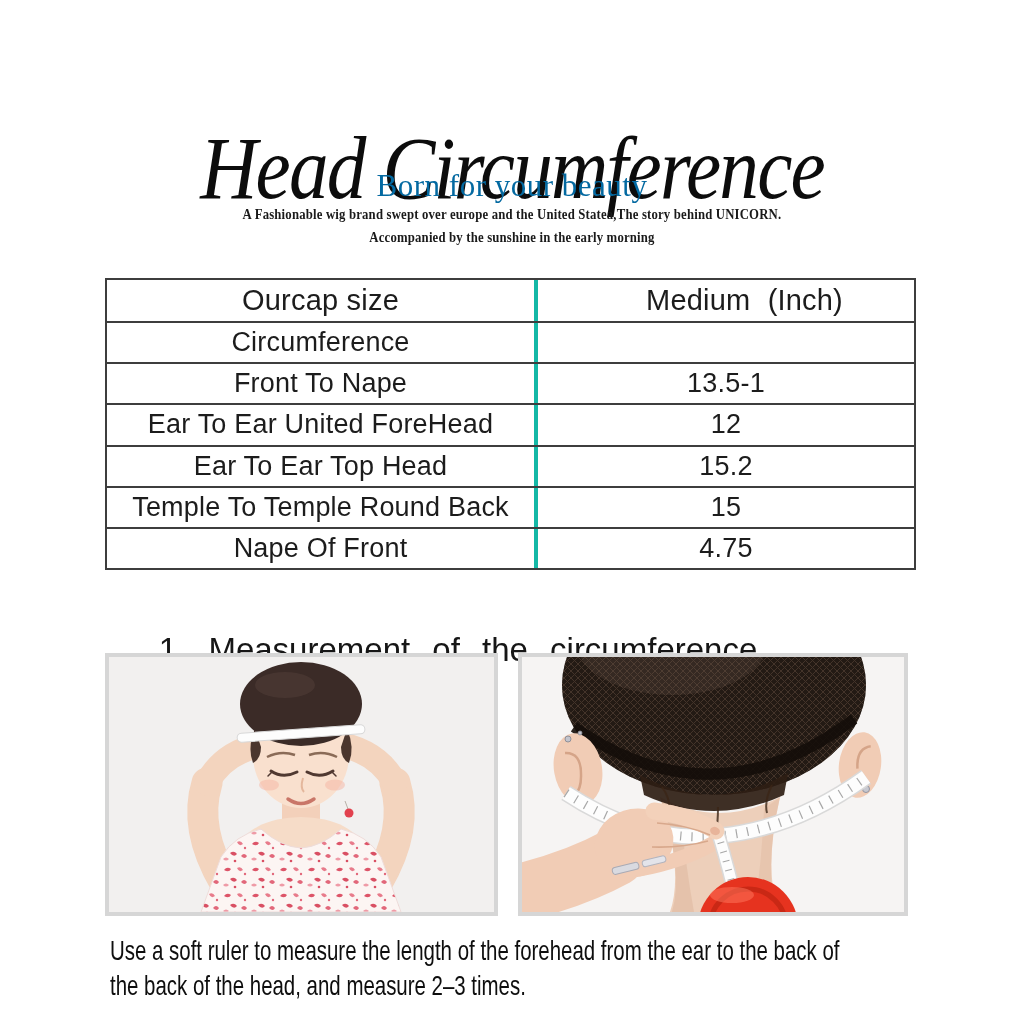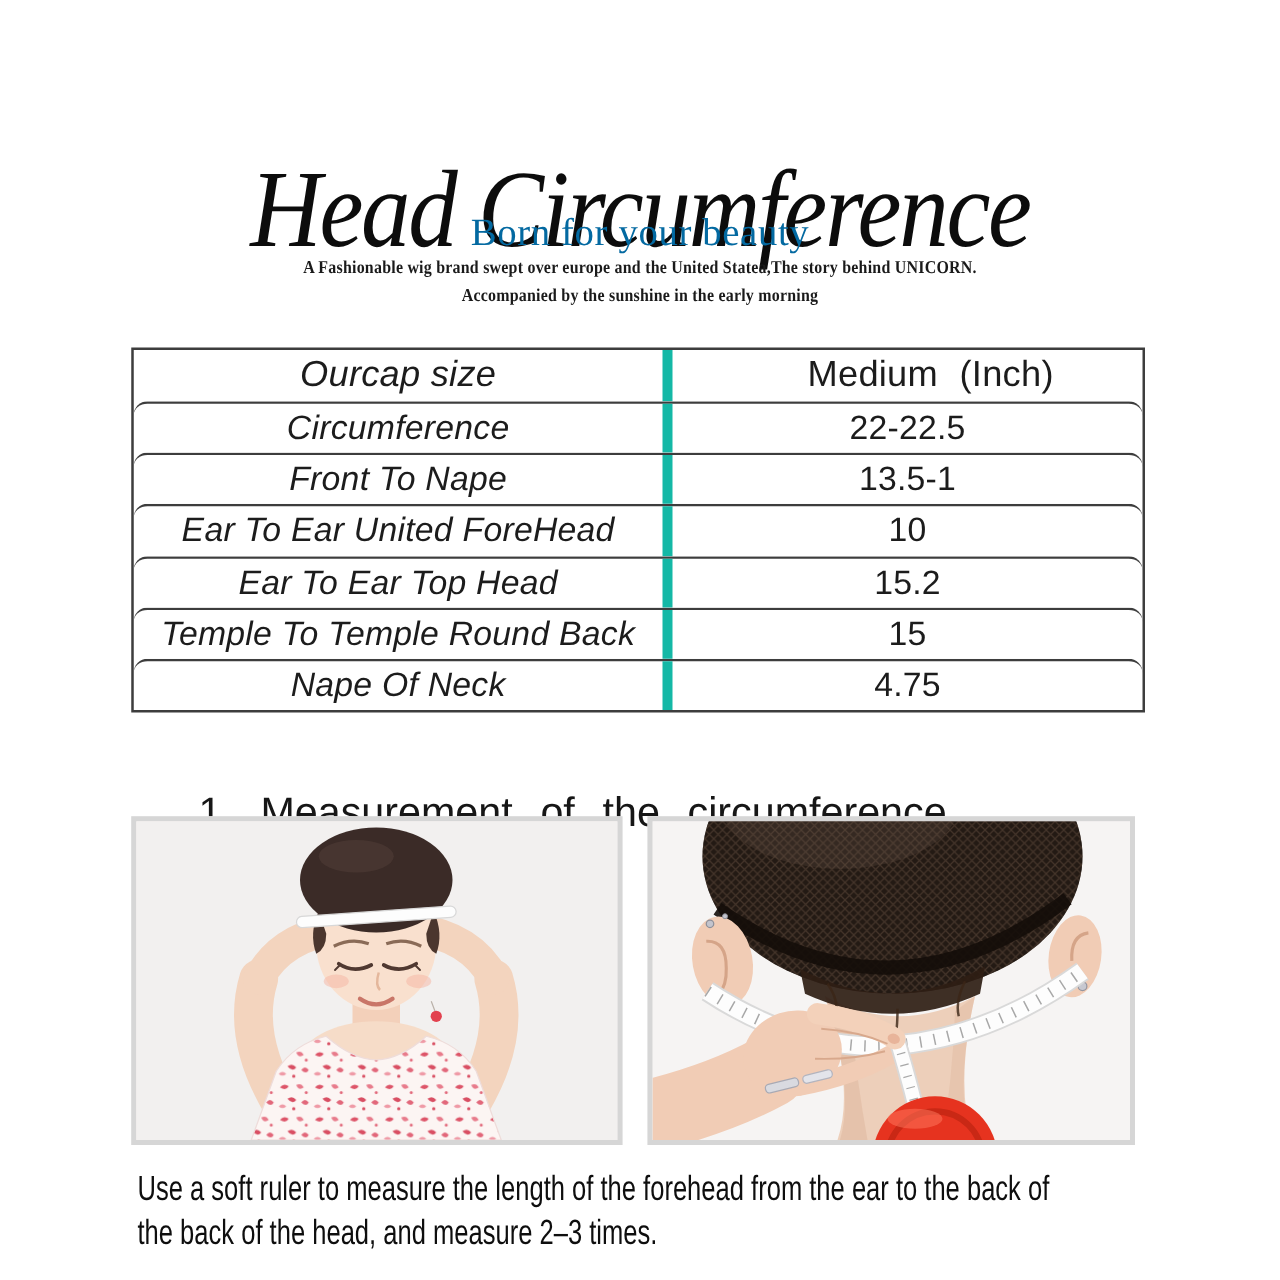--- a/index.html
+++ b/index.html
@@ -26,26 +26,26 @@
   }
   .tagline-1{top:206px;}
   .tagline-2{top:229px;}
   
   .size-table{
     position:absolute;left:105px;top:278px;width:811px;height:292px;
     display:grid;grid-template-rows:repeat(7,1fr);
     border:2px solid #3d3d3d;box-sizing:border-box;background:#fff;
   }
   .tr{display:grid;grid-template-columns:431px 1fr;}
-  .tr + .tr{border-top:2px solid #3d3d3d;border-radius:11px;}
+  .tr + .tr{border-top:2px solid #3d3d3d;}
   .td{
     display:flex;align-items:center;justify-content:center;
     font-size:27px;color:#1c1c1c;letter-spacing:0.2px;
   }
-  .td.label{border-right:8px solid #14b8a6;font-style:italic;}
+  .td.label{border-right:4px solid #14b8a6;}
   .tr.thead .td{font-size:29px;}
   .tr.thead .td.value{word-spacing:9px;margin-left:37px;}
   
   .section-heading{
     position:absolute;top:604px;left:0;width:916px;text-align:center;
     font-size:33px;font-weight:500;color:#161616;word-spacing:13px;
     letter-spacing:0px;
   }
   
   .photo{
@@ -72,40 +72,39 @@
   <div class="tagline tagline-1">A Fashionable wig brand swept over europe and the United Statea,The story behind UNICORN.</div>
   <div class="tagline tagline-2">Accompanied by the sunshine in the early morning</div>
 
   <div class="size-table">
     <div class="tr thead">
       <div class="td label">Ourcap size</div>
       <div class="td value">Medium (Inch)</div>
     </div>
     <div class="tr">
       <div class="td label">Circumference</div>
-      <div class="td value">22-22.5</div>
     </div>
     <div class="tr">
       <div class="td label">Front To Nape</div>
       <div class="td value">13.5-1</div>
     </div>
     <div class="tr">
       <div class="td label">Ear To Ear United ForeHead</div>
-      <div class="td value">10</div>
+      <div class="td value">12</div>
     </div>
     <div class="tr">
       <div class="td label">Ear To Ear Top Head</div>
       <div class="td value">15.2</div>
     </div>
     <div class="tr">
       <div class="td label">Temple To Temple Round Back</div>
       <div class="td value">15</div>
     </div>
     <div class="tr">
-      <div class="td label">Nape Of Neck</div>
+      <div class="td label">Nape Of Front</div>
       <div class="td value">4.75</div>
     </div>
   </div>
 
   <h2 class="section-heading">1. Measurement of the circumference</h2>
 
   <figure class="photo photo-left">
     <svg viewBox="0 0 385 255" preserveAspectRatio="none">
       <defs>
         <pattern id="floral" width="28" height="26" patternUnits="userSpaceOnUse">

